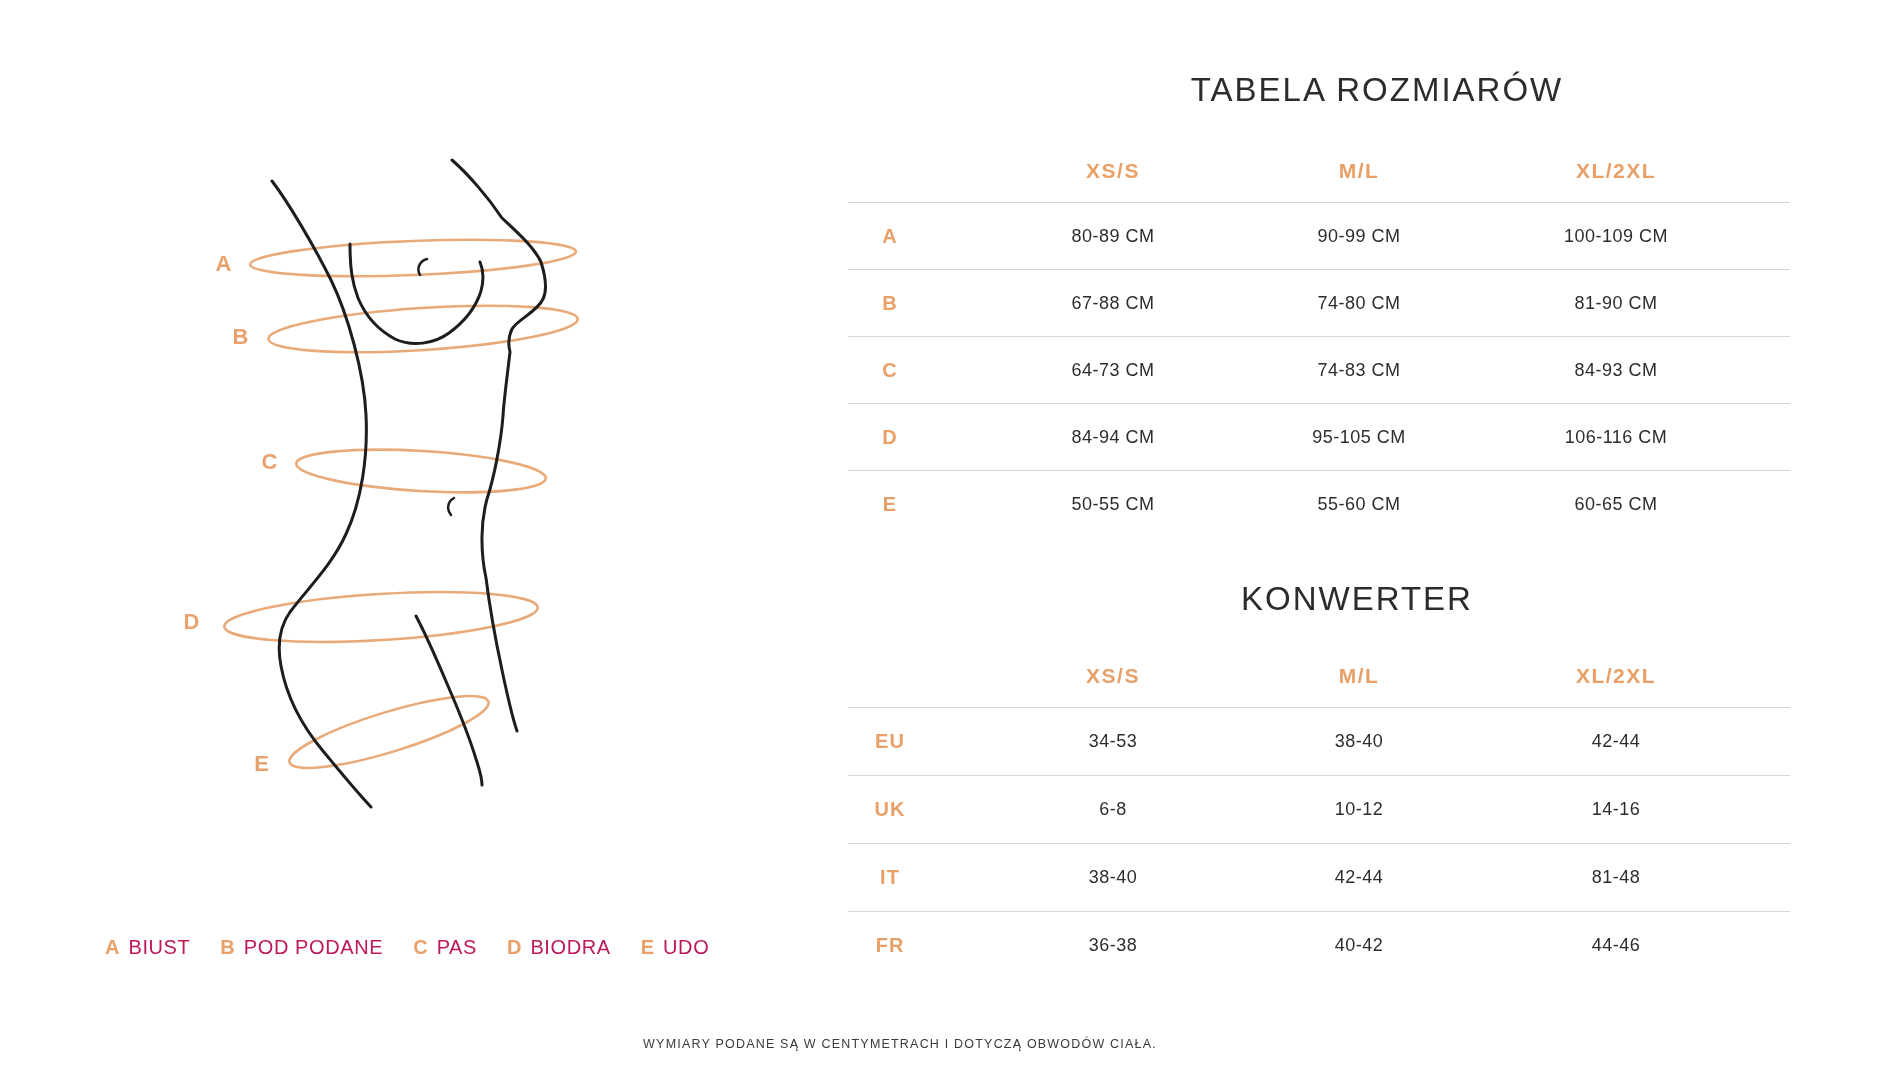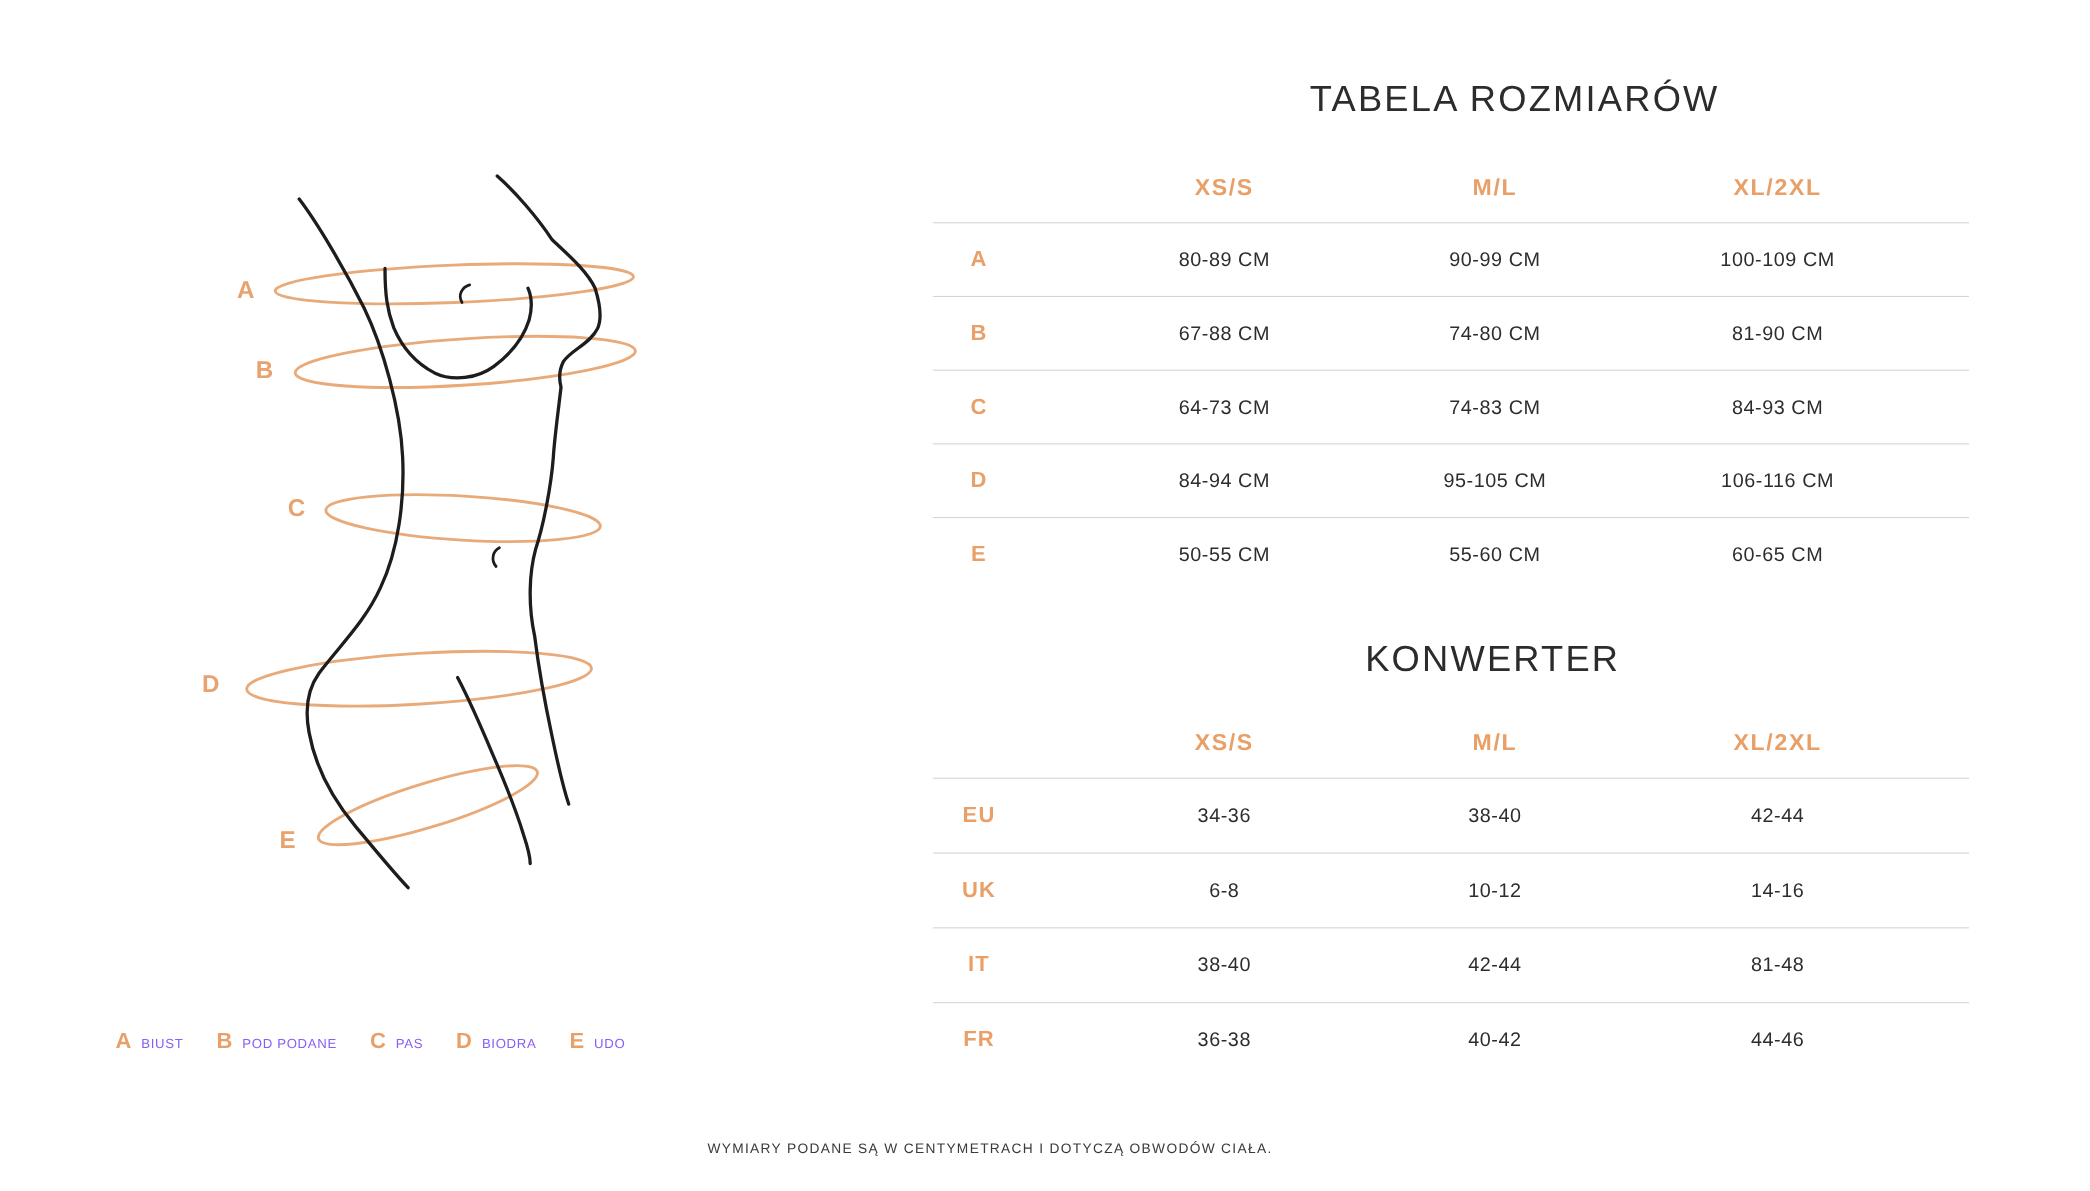--- a/index.html
+++ b/index.html
@@ -25,21 +25,21 @@
   .sg-header .cell{line-height:62px;font-size:21px;font-weight:700;letter-spacing:1.5px;color:#e8a068;}
   .sg-row .cell{line-height:66px;font-size:18px;letter-spacing:0.5px;color:#2d2d2d;}
   .conv .sg-row .cell{line-height:67px;}
   .sg-row .cell.rowlabel{font-size:20px;font-weight:700;color:#e8a068;letter-spacing:1px;}
   .cx0{left:42px;} .cx1{left:265px;} .cx2{left:511px;} .cx3{left:768px;}
 
   
   #legend{position:absolute;left:105px;top:936px;display:flex;align-items:baseline;gap:30px;}
   .legend-item{display:flex;align-items:baseline;gap:9px;white-space:nowrap;}
   .legend-letter{font-size:20px;font-weight:700;color:#e8a068;}
-  .legend-label{font-size:12px;letter-spacing:0.6px;color:#8b5cf6;}
+  .legend-label{font-size:20px;letter-spacing:0.6px;color:#be185d;}
 
   
   #footer-note{position:absolute;left:900px;top:1044px;transform:translate(-50%,-50%);
     font-size:12.5px;letter-spacing:1.2px;color:#3a3a3a;white-space:nowrap;}
 </style>
 </head>
 <body>
 
 <div id="stage">
 
@@ -123,21 +123,21 @@
   <div class="section-title" style="left:1357px;top:599px;">KONWERTER</div>
 
   <div class="sg-table conv" style="top:645px;">
     <div class="sg-header">
       <span class="cell cx1">XS/S</span>
       <span class="cell cx2">M/L</span>
       <span class="cell cx3">XL/2XL</span>
     </div>
     <div class="sg-row">
       <span class="cell cx0 rowlabel">EU</span>
-      <span class="cell cx1">34-36</span>
+      <span class="cell cx1">34-53</span>
       <span class="cell cx2">38-40</span>
       <span class="cell cx3">42-44</span>
     </div>
     <div class="sg-row">
       <span class="cell cx0 rowlabel">UK</span>
       <span class="cell cx1">6-8</span>
       <span class="cell cx2">10-12</span>
       <span class="cell cx3">14-16</span>
     </div>
     <div class="sg-row">

